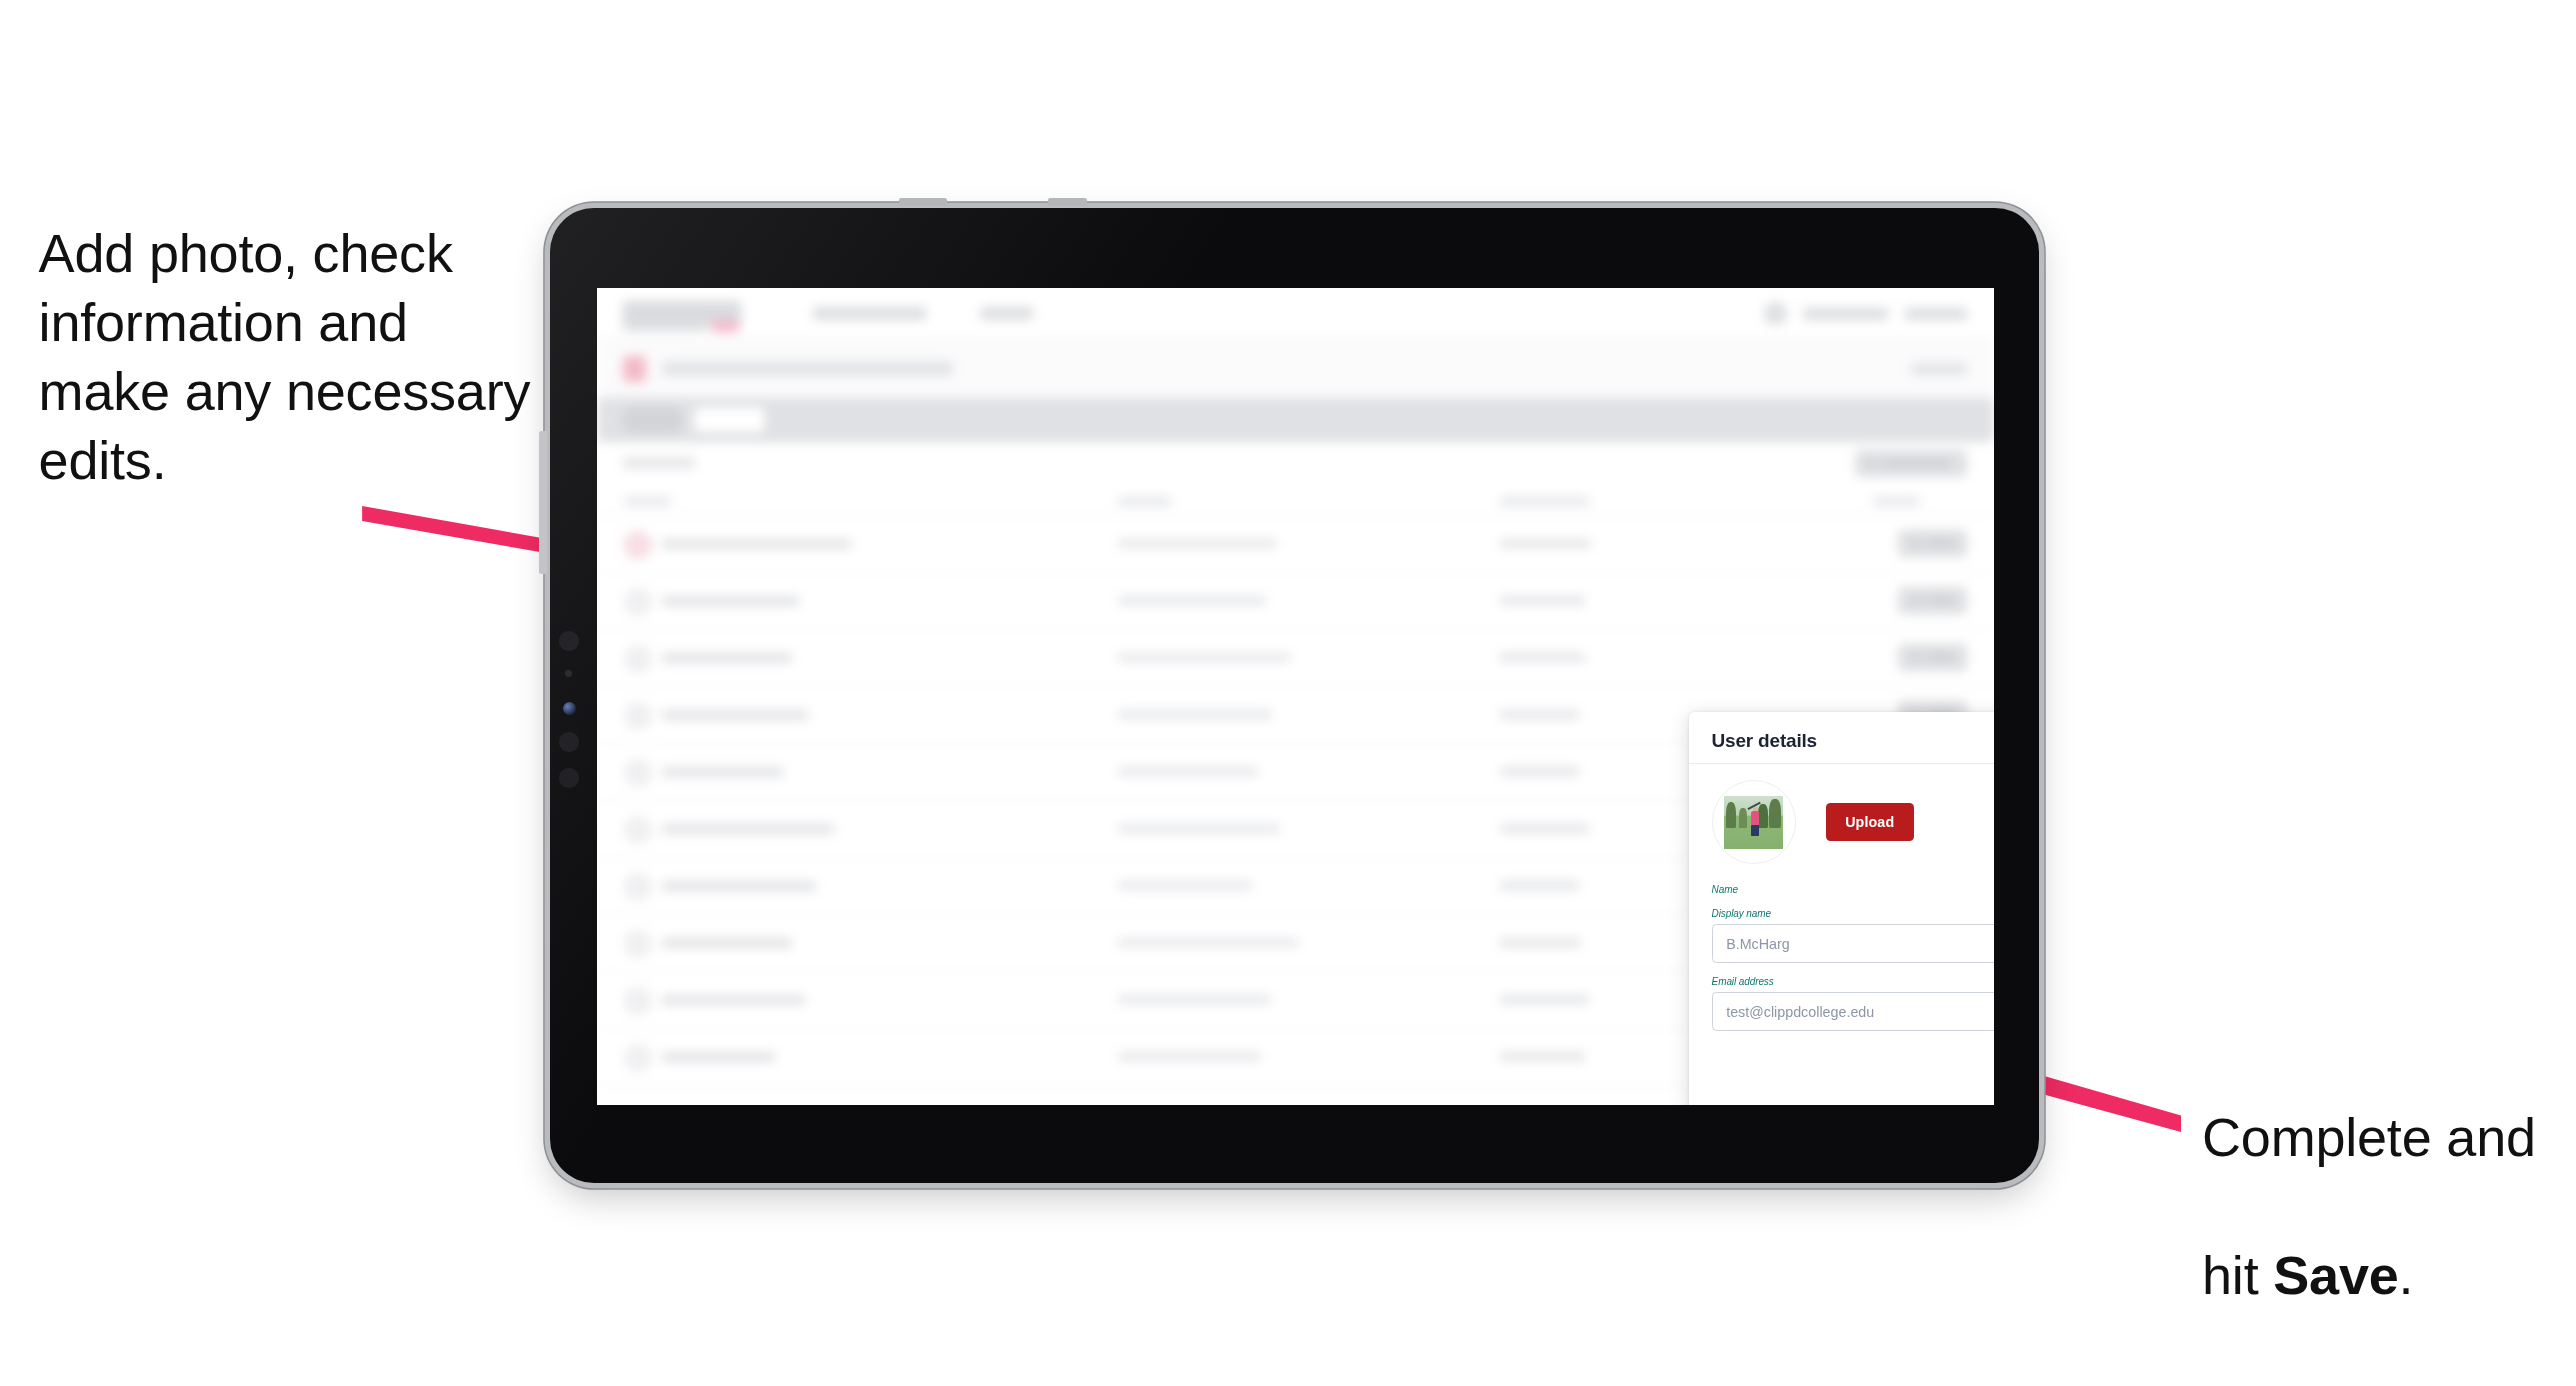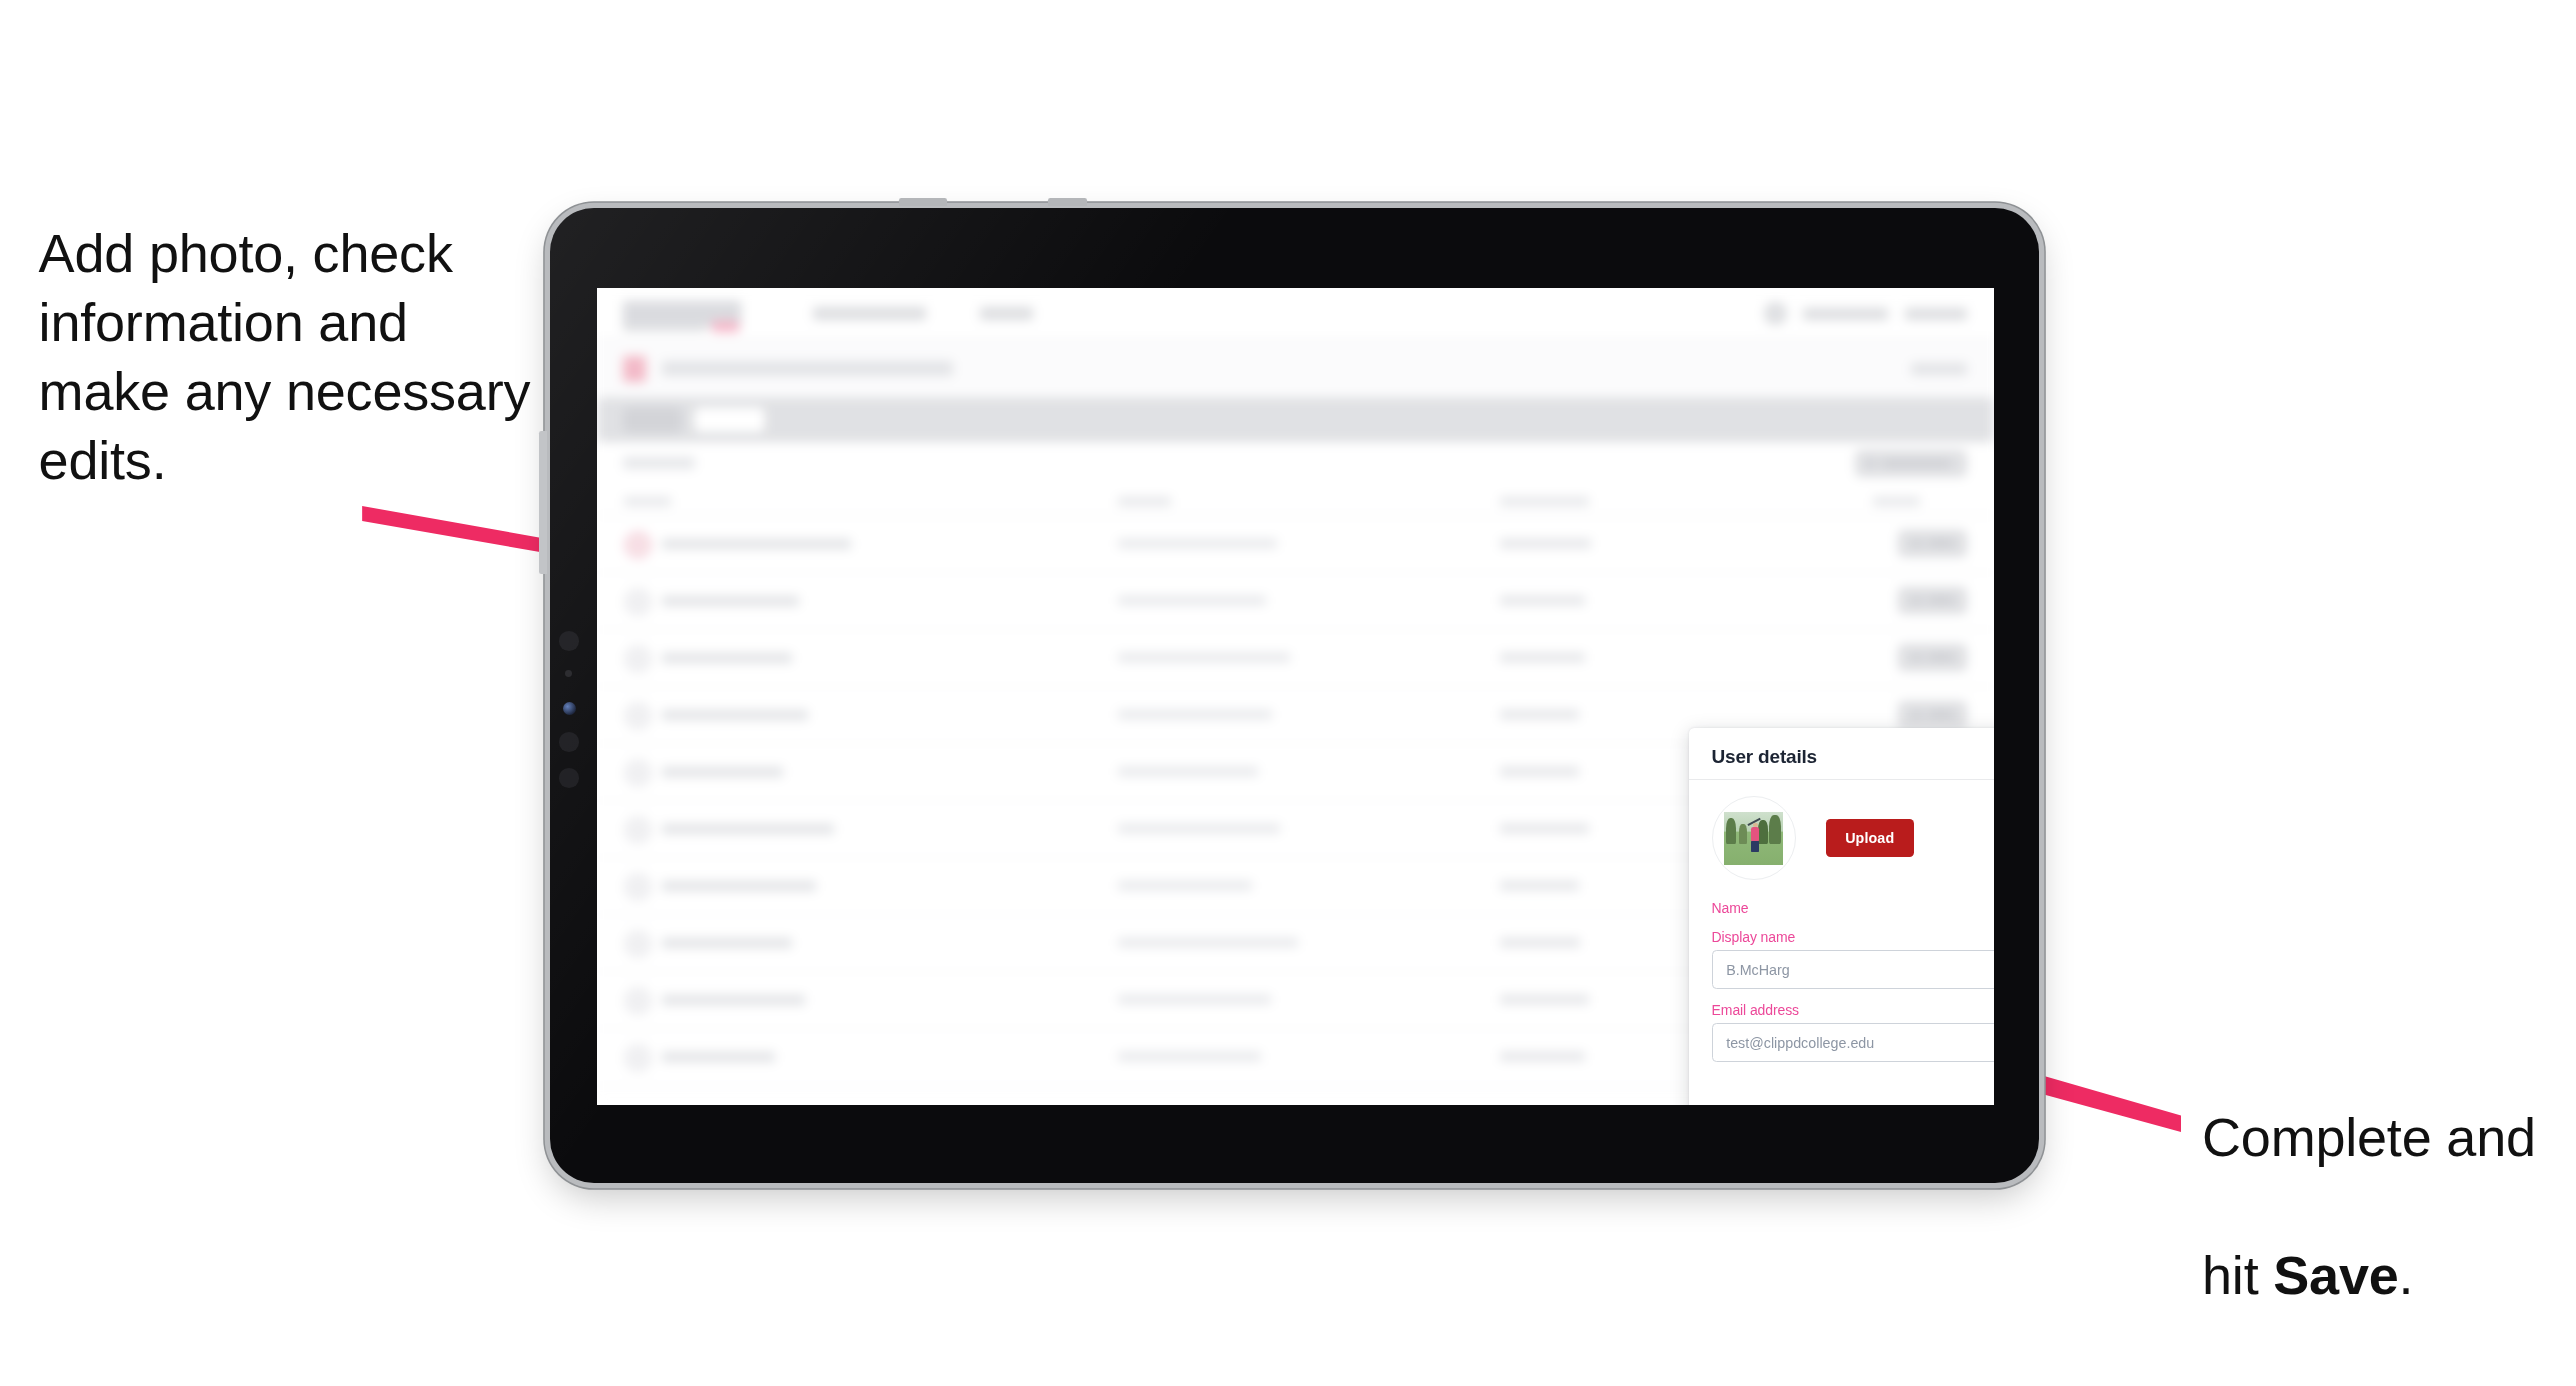--- a/index.html
+++ b/index.html
@@ -201,21 +201,21 @@
   .row-edit::after {
     content: ""; position: absolute; left: 30px; top: 9.8px; width: 26px; height: 7.5px;
     background: #cdced2; border-radius: 1.5px;
   }
   .table-row.first .row-avatar { background: #f7dde4; border-color: #f2cdd8; }
 
   
   #modal-dialog {
     position: absolute;
     left: 1092px;
-    top: 440px;
+    top: 424px;
     width: 428px;
     height: 504px;
     background: #ffffff;
     border-radius: 5.3px;
     box-shadow: 0 4.5px 19.6px rgba(18,22,34,0.17), 0 0.8px 3px rgba(18,22,34,0.10);
     padding: 0;
     box-sizing: border-box;
   }
   #modal-header {
     position: relative;
@@ -274,24 +274,25 @@
     font-size: 14.3px;
     font-weight: 600;
     padding: 11.3px 19.6px;
     cursor: pointer;
     letter-spacing: 0.1px;
   }
 
   .field-group { margin-bottom: 13px; }
   .field-label {
     display: block;
-    font-size: 14px;
-    color: #ec4899;
+    font-size: 10px;
+    color: #0f766e;
     margin-bottom: 5.3px;
     letter-spacing: -0.1px;
+    font-style: italic;
   }
   .field-input {
     width: 100%;
     box-sizing: border-box;
     height: 39px;
     border: 0.8px solid #ced3da;
     border-radius: 4.5px;
     background: #ffffff;
     padding: 0 13.6px;
     font-family: "Liberation Sans", sans-serif;

